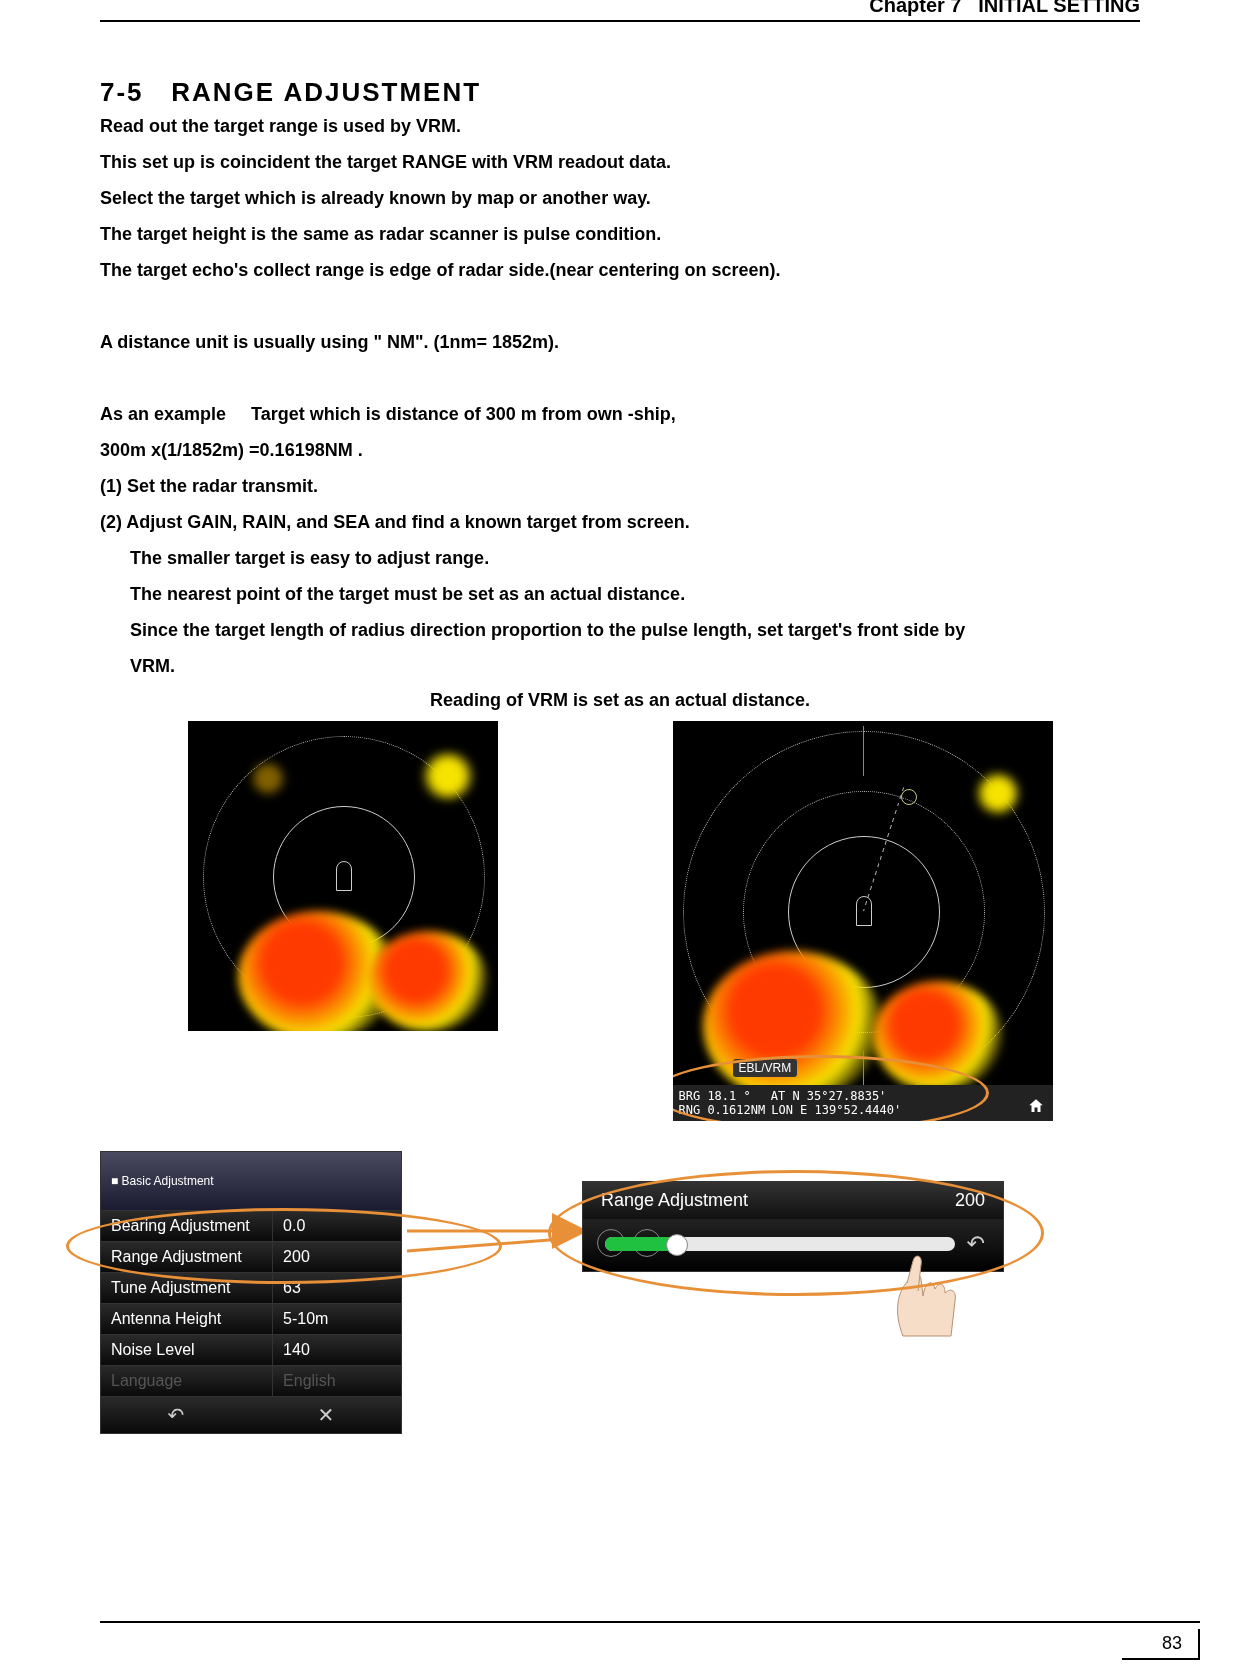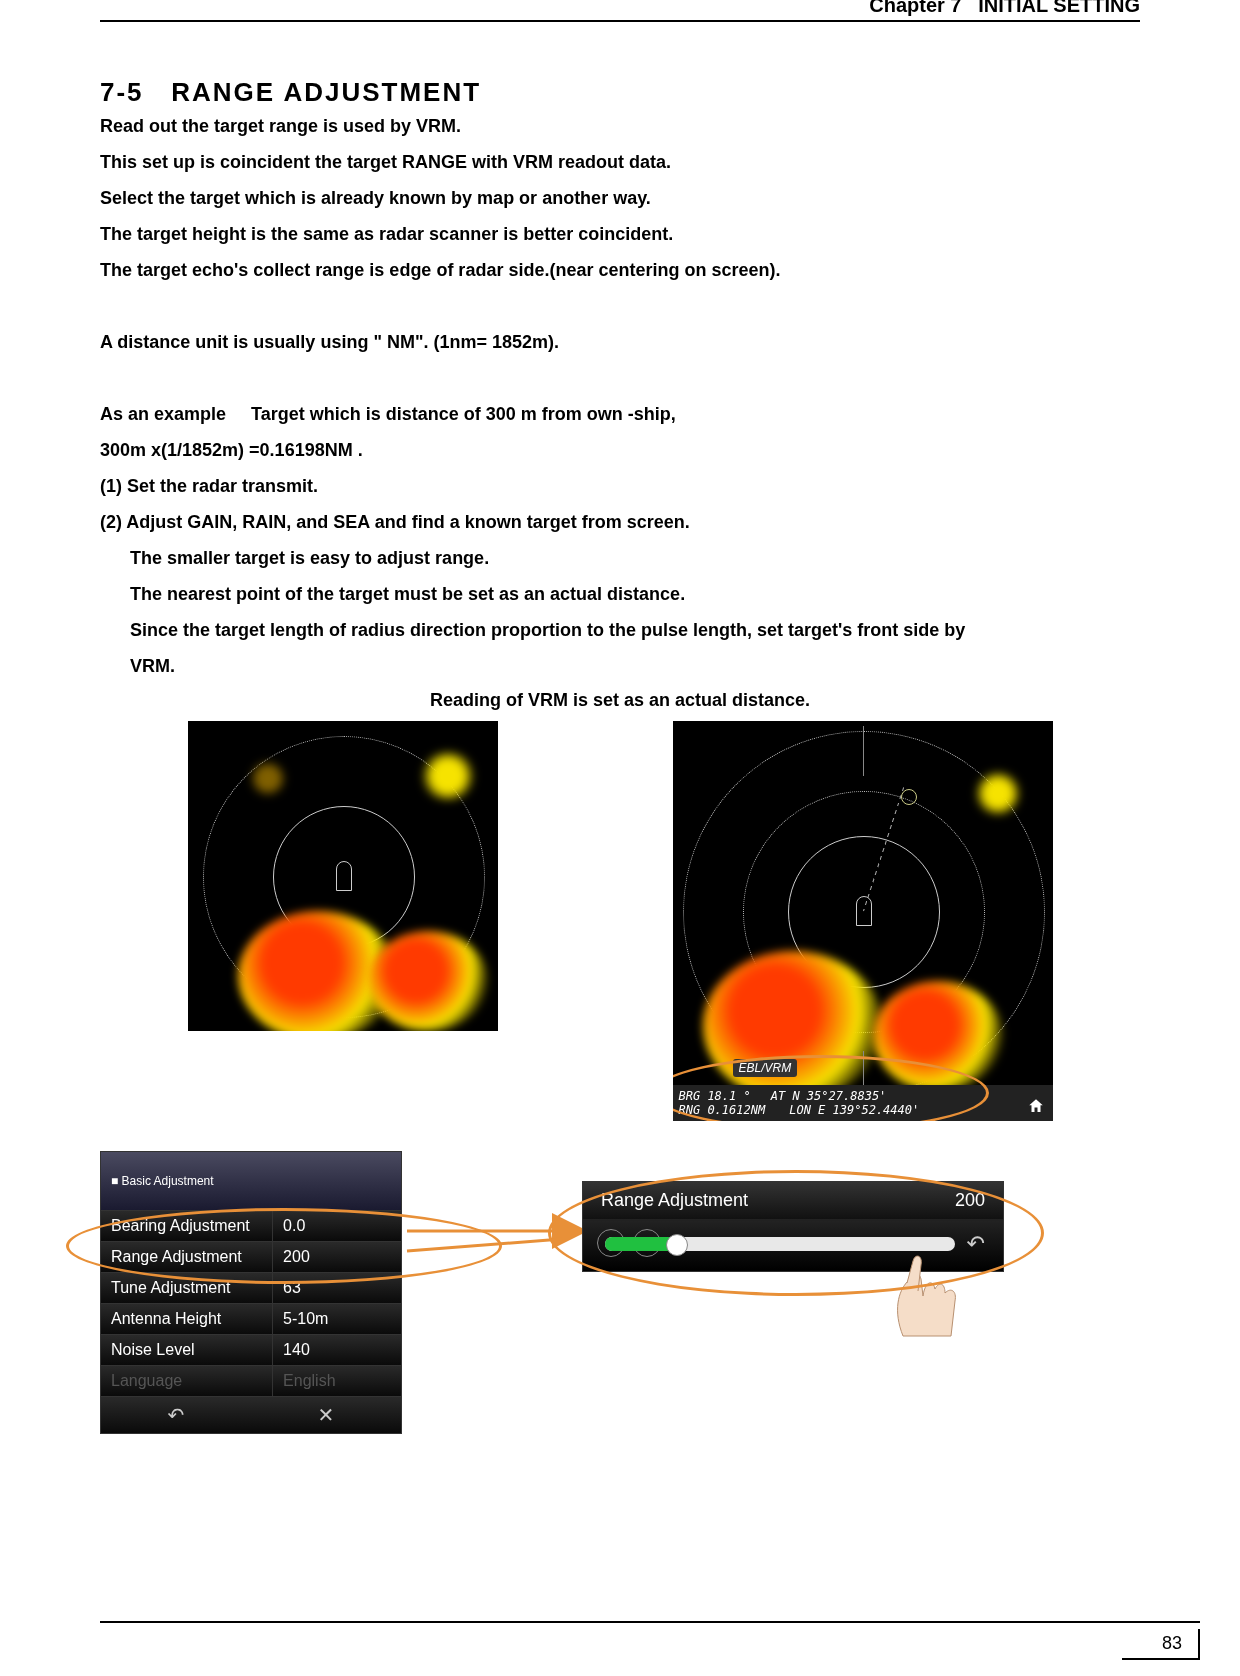--- a/index.html
+++ b/index.html
@@ -47,21 +47,20 @@
     font-weight: bold;
     font-size: 18px;
     margin-top: 6px;
   }
   .figures-row {
     display: flex;
     justify-content: space-around;
     margin-top: 10px;
     gap: 60px;
     padding: 0 30px;
-    font-style: italic;
   }
   .radar {
     position: relative;
     width: 310px;
     height: 310px;
     background: #000;
     overflow: hidden;
   }
   .radar2 {
     width: 380px;
@@ -278,21 +277,21 @@
   <div class="section-title">
     <span>7-5</span>
     <span>&nbsp;</span>
     <span>RANGE ADJUSTMENT</span>
   </div>
 
   <div class="body-text">
     <p>Read out the target range is used by VRM.</p>
     <p>This set up is coincident the target RANGE with VRM readout data.</p>
     <p>Select the target which is already known by map or another way.</p>
-    <p>The target height is the same as radar scanner is better coincident.</p>
+    <p>The target height is the same as radar scanner is pulse condition.</p>
     <p>The target echo's collect range is edge of radar side.(near centering on screen).</p>
     <p>&nbsp;</p>
     <p>A distance unit is usually using " NM". (1nm= 1852m).</p>
     <p>&nbsp;</p>
     <p>
       <span>As an example</span>&nbsp;&nbsp;&nbsp;&nbsp;
       <span>Target which is distance of 300 m from own -ship,</span>
     </p>
     <p>300m x(1/1852m) =0.16198NM .</p>
     <p>(1) Set the radar transmit.</p>
@@ -330,21 +329,21 @@
 
       <div class="cross-line" style="left:190px;top:5px;width:1px;height:50px;"></div>
       <div class="cross-line" style="left:190px;top:330px;width:1px;height:40px;"></div>
 
       <div class="ebl-tag">EBL/VRM</div>
       <div class="info-bar">
         <div style="display:flex;gap:20px;align-items:center;">
           <span>BRG 18.1 °</span>
           <span>AT  N  35°27.8835'</span>
         </div>
-        <div style="display:flex;gap:24px;">
+        <div style="display:flex;gap:6px;">
           <span>RNG 0.1612NM</span>
           <span>LON E 139°52.4440'</span>
         </div>
         <svg class="home-icon" viewBox="0 0 24 24">
             <path fill="#fff" d="M12 3l9 8h-3v9h-4v-6h-4v6H6v-9H3z"></path>
           </svg>
       </div>
 
       <div class="circle-annot" style="left:-20px;bottom:-10px;width:330px;height:70px;"></div>
     </div>

